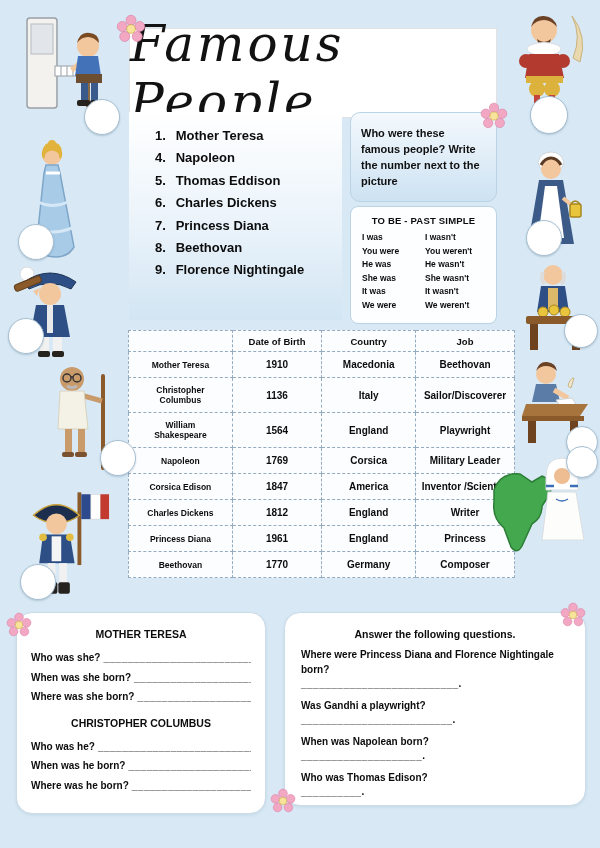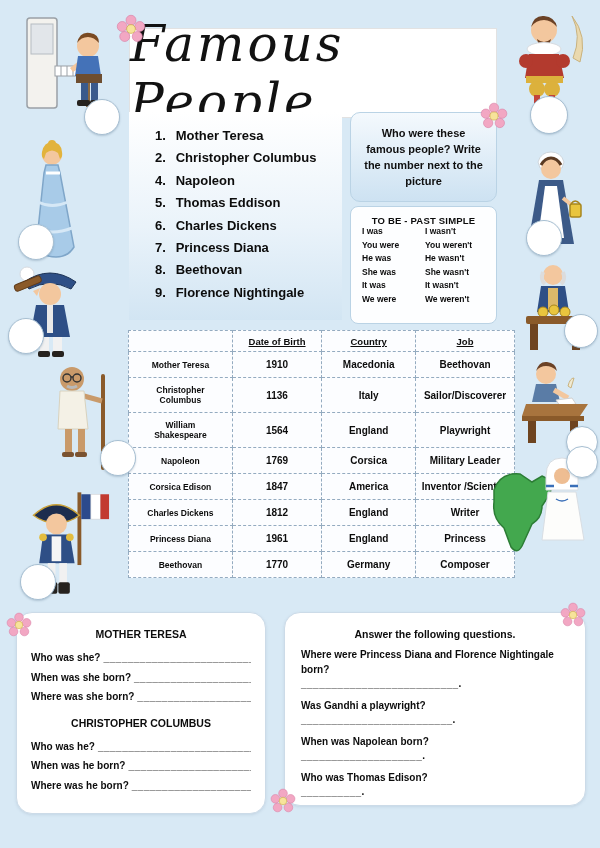--- a/index.html
+++ b/index.html
@@ -8,29 +8,29 @@
   .page{position:relative;width:600px;height:848px;background:#d8e9f5;overflow:hidden}
   .abs{position:absolute}
 
   .title-box{left:129px;top:28px;width:368px;height:90px;background:#fff;border:1px solid #e2e2e2;display:flex;align-items:center;justify-content:center;z-index:2}
   .title-text{font-family:"DejaVu Serif",serif;font-style:italic;font-size:50px;color:#121212;letter-spacing:3px}
 
   .list-panel{left:129px;top:112px;width:213px;height:208px;background:linear-gradient(180deg,#ffffff 0%,#eaf3fa 55%,#d2e5f3 100%);padding:13px 4px 4px 26px;z-index:2}
   .list-item{font-size:13px;font-weight:bold;color:#0c0c0c;line-height:22.4px;white-space:nowrap}
   .list-item .num{display:inline-block;min-width:17px}
 
-  .instruction-box{left:350px;top:112px;width:147px;height:90px;border-radius:10px;background:linear-gradient(180deg,#f4f9fd,#cde2f2);border:1px solid #bad3e5;display:flex;align-items:center;justify-content:center;text-align:center;font-weight:bold;font-size:11px;line-height:16px;padding:6px 10px;color:#101010;z-index:2}
+  .instruction-box{left:350px;top:112px;width:147px;height:90px;border-radius:10px;background:linear-gradient(180deg,#f4f9fd,#cde2f2);border:1px solid #bad3e5;display:flex;align-items:center;justify-content:center;font-weight:bold;font-size:11px;line-height:16px;padding:6px 10px;color:#101010;z-index:2}
 
   .grammar-box{left:350px;top:206px;width:147px;height:118px;border-radius:8px;background:#fdfeff;border:1px solid #bad3e5;padding:8px 11px;z-index:2}
-  .grammar-title{font-size:9.5px;font-weight:bold;text-align:center;letter-spacing:.2px;color:#0c0c0c}
+  .grammar-title{font-size:9.5px;font-weight:bold;text-align:center;margin-bottom:6px;letter-spacing:.2px;color:#0c0c0c}
   .grammar-grid{display:grid;grid-template-columns:1.05fr 1fr;row-gap:3.5px;font-size:8.5px;font-weight:bold;color:#0c0c0c}
 
   table.wtable{left:128px;top:330px;width:387px;border-collapse:collapse;background:#fcfdff;z-index:1}
   .wtable th,.wtable td{border:1.6px dashed #94abc0;text-align:center;font-weight:bold;color:#0c0c0c;vertical-align:middle}
-  .wtable th{font-size:9.5px;height:21px;text-decoration:underline}
+  .wtable th{font-size:9.5px;height:21px;}
   .wtable td{font-size:10px;padding:7px 4px}
   .wtable td.name{font-size:8.5px;padding:7px 12px}
 
   .ex-box{background:#fff;border:1px solid #ccdbe8;border-radius:16px;z-index:3;box-shadow:0 1px 3px rgba(80,110,140,.15)}
   .ex-left{left:16px;top:612px;width:250px;height:202px;padding:11px 14px}
   .ex-right{left:284px;top:612px;width:302px;height:194px;padding:11px 16px}
   .ex-title{text-align:center;font-weight:bold;font-size:10.5px;margin:4px 0 8px;color:#0c0c0c}
   .ex-line{font-weight:bold;font-size:10px;line-height:19.5px;color:#0c0c0c;white-space:nowrap;overflow:hidden}
   .ex-line .blank{margin-left:3px;letter-spacing:.5px}
   .ex-right .q{font-weight:bold;font-size:10px;line-height:14.5px;margin-top:7px;color:#0c0c0c}
@@ -46,21 +46,20 @@
 <body>
 
 <div class="page">
 
   <div class="abs title-box">
     <span class="title-text">Famous People</span>
   </div>
 
   <div class="abs list-panel">
     <div class="list-item"><span class="num">1.</span> <span>Mother Teresa</span></div>
-    <div class="list-item"><span class="num">2.</span> <span>Christopher Columbus</span></div>
     <div class="list-item"><span class="num">4.</span> <span>Napoleon</span></div>
     <div class="list-item"><span class="num">5.</span> <span>Thomas Eddison</span></div>
     <div class="list-item"><span class="num">6.</span> <span>Charles Dickens</span></div>
     <div class="list-item"><span class="num">7.</span> <span>Princess Diana</span></div>
     <div class="list-item"><span class="num">8.</span> <span>Beethovan</span></div>
     <div class="list-item"><span class="num">9.</span> <span>Florence Nightingale</span></div>
   </div>
 
   <div class="abs instruction-box">
     <span>Who were these famous people? Write the number next to the picture</span>

